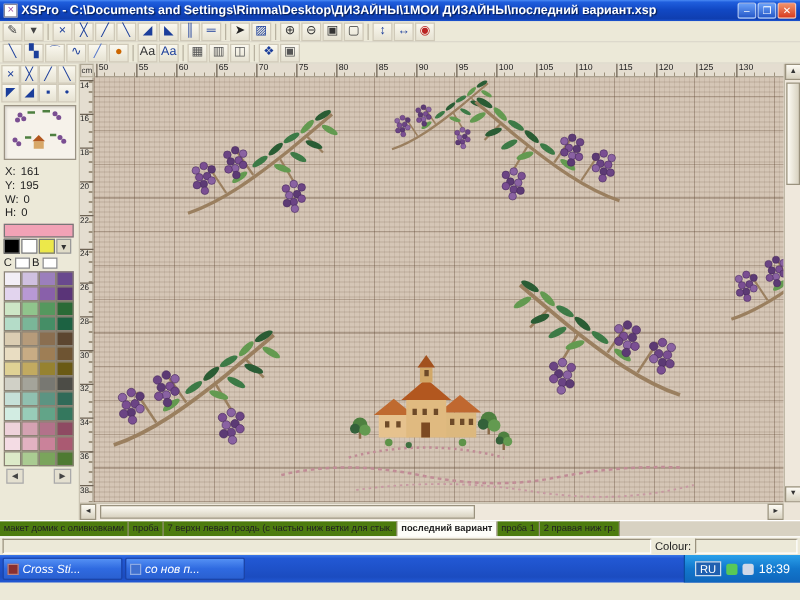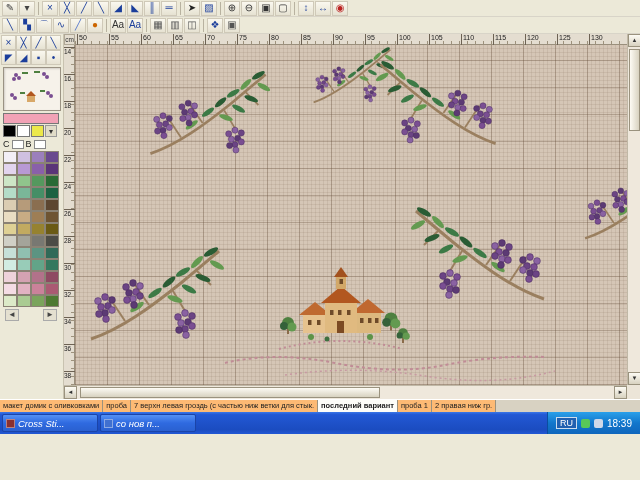--- a/index.html
+++ b/index.html
@@ -57,21 +57,21 @@
 .sbtn{position:absolute;width:13px;height:13px;background:linear-gradient(180deg,#fdfbf4,#d8d2c0);border:1px solid #9a927e;font-size:6px;text-align:center;line-height:11px;color:#333;}
 .vscroll .sbtn{left:0;top:0;}
 .vscroll .sbot{top:auto;bottom:0;}
 .hscroll .sbtn{left:0;top:0;}
 .hscroll .sright{left:auto;right:0;}
 .vthumb{position:absolute;left:1px;top:15px;width:11px;height:82px;background:linear-gradient(90deg,#fdfbf4,#d8d2c0);border:1px solid #9a927e;}
 .hthumb{position:absolute;top:1px;left:16px;width:300px;height:11px;background:linear-gradient(180deg,#fdfbf4,#d8d2c0);border:1px solid #9a927e;}
 .scorner{position:absolute;right:0;bottom:0;width:13px;height:14px;background:#ece5d8;}
 
 .tabstrip{height:13px;background:#d8d2c2;border-top:1px solid #fff;display:flex;overflow:hidden;}
-.tab{font-size:7.5px;line-height:12px;padding:0 3px;background:#fdba74;border-right:1px solid #9a927e;color:#222;white-space:nowrap;flex:none;}
+.tab{font-size:7.5px;line-height:12px;padding:0 3px;background:#4d7c0f;border-right:1px solid #9a927e;color:#222;white-space:nowrap;flex:none;}
 .tab.sel{background:#fdfdf8;font-weight:bold;}
 .statusbar{height:15px;background:#ece9d8;border-top:1px solid #fff;display:flex;align-items:center;gap:3px;padding:1px 2px;}
 .spanel{height:12px;border:1px solid;border-color:#9a927e #fff #fff #9a927e;}
 .spanel.wide{flex:1;}
 .slabel{font-size:9px;color:#222;flex:none;}
 .spanel.colorwell{width:82px;background:#ece9d8;flex:none;}
 .taskbar{height:22px;background:linear-gradient(180deg,#3a77e8 0%,#2258d4 12%,#1b4cc0 80%,#2258d4 100%);display:flex;align-items:center;gap:3px;}
 .startbtn{height:22px;display:flex;align-items:center;gap:4px;padding:0 16px 0 5px;background:linear-gradient(180deg,#76c968 0%,#3f9a34 45%,#2d7f24 90%);border-radius:0 9px 9px 0;color:#fff;font-weight:bold;font-style:italic;font-size:12px;text-shadow:1px 1px 1px rgba(0,0,0,.5);box-shadow:inset -2px 0 4px rgba(0,0,0,.25);flex:none;}
 .winflag{display:inline-grid;grid-template-columns:5px 5px;grid-auto-rows:4px;gap:1px;transform:skewY(-6deg);}
 .winflag i{display:block;}
@@ -88,20 +88,29 @@
 .trayico{width:9px;height:9px;border-radius:2px;}
 .trayico.g{background:#58c858;}
 .trayico.b{background:#d0d8e8;}
 .clock{font-size:10px;}
 </style>
 </head>
 <body>
 
 <div class="screen">
 
+  <div class="titlebar">
+    <span class="appicon"></span>
+    <span class="title">XSPro - C:\Documents and Settings\Rimma\Desktop\ДИЗАЙНЫ\1МОИ ДИЗАЙНЫ\последний вариант.xsp</span>
+    <span class="wbtns">
+      <span class="wb min">–</span>
+      <span class="wb max">❐</span>
+      <span class="wb cls">✕</span>
+    </span>
+  </div>
 
   <div class="toolbar">
       <div class="tbtn">
         <span style="color: rgb(68, 68, 68);">✎</span>
       </div>
       <div class="tbtn">
         <span style="color: rgb(68, 68, 68);">▾</span>
       </div>
       <div class="tsep"></div>
       <div class="tbtn">
@@ -247,20 +256,26 @@
             </g>
           <g fill="#4e8040">
               <rect x="18" y="4" width="6" height="2"></rect>
               <rect x="30" y="3" width="6" height="2"></rect>
               <rect x="16" y="24" width="5" height="2"></rect>
               <rect x="36" y="22" width="5" height="2"></rect>
             </g>
           <rect x="23" y="28" width="8" height="6" fill="#d8a868"></rect>
           <polygon points="22,28 27,23 32,28" fill="#b2571f"></polygon>
         </svg>
+      </div>
+      <div class="coords">
+        <div><span>X:</span><b>161</b></div>
+        <div><span>Y:</span><b>195</b></div>
+        <div><span>W:</span><b>0</b></div>
+        <div><span>H:</span><b>0</b></div>
       </div>
       <div class="curcolor" style="background: rgb(242, 162, 182);"></div>
       <div class="quickrow">
           <div class="qsw" style="background: rgb(0, 0, 0);"></div>
           <div class="qsw" style="background: rgb(255, 255, 255);"></div>
           <div class="qsw" style="background: rgb(236, 232, 74);"></div>
           <div class="qdd">▾</div>
         </div>
       <div class="cbrow">
         <span>C</span>
@@ -686,20 +701,25 @@
 
   <div class="tabstrip">
       <div class="tab">макет домик с оливковками</div>
       <div class="tab">проба</div>
       <div class="tab">7 верхн левая гроздь (с частью ниж ветки для стык.</div>
       <div class="tab sel">последний вариант</div>
       <div class="tab">проба 1</div>
       <div class="tab">2 правая ниж гр.</div>
     </div>
 
+  <div class="statusbar">
+    <div class="spanel wide"></div>
+    <div class="slabel">Colour:</div>
+    <div class="spanel colorwell"></div>
+  </div>
 
   <div class="taskbar">
     <div class="taskbtns">
         <div class="taskbtn">
           <span class="tbico" style="background: rgb(138, 48, 48);"></span>
           <span class="tblabel">Cross Sti...</span>
         </div>
         <div class="taskbtn">
           <span class="tbico" style="background: rgb(64, 112, 208);"></span>
           <span class="tblabel">со нов п...</span>

